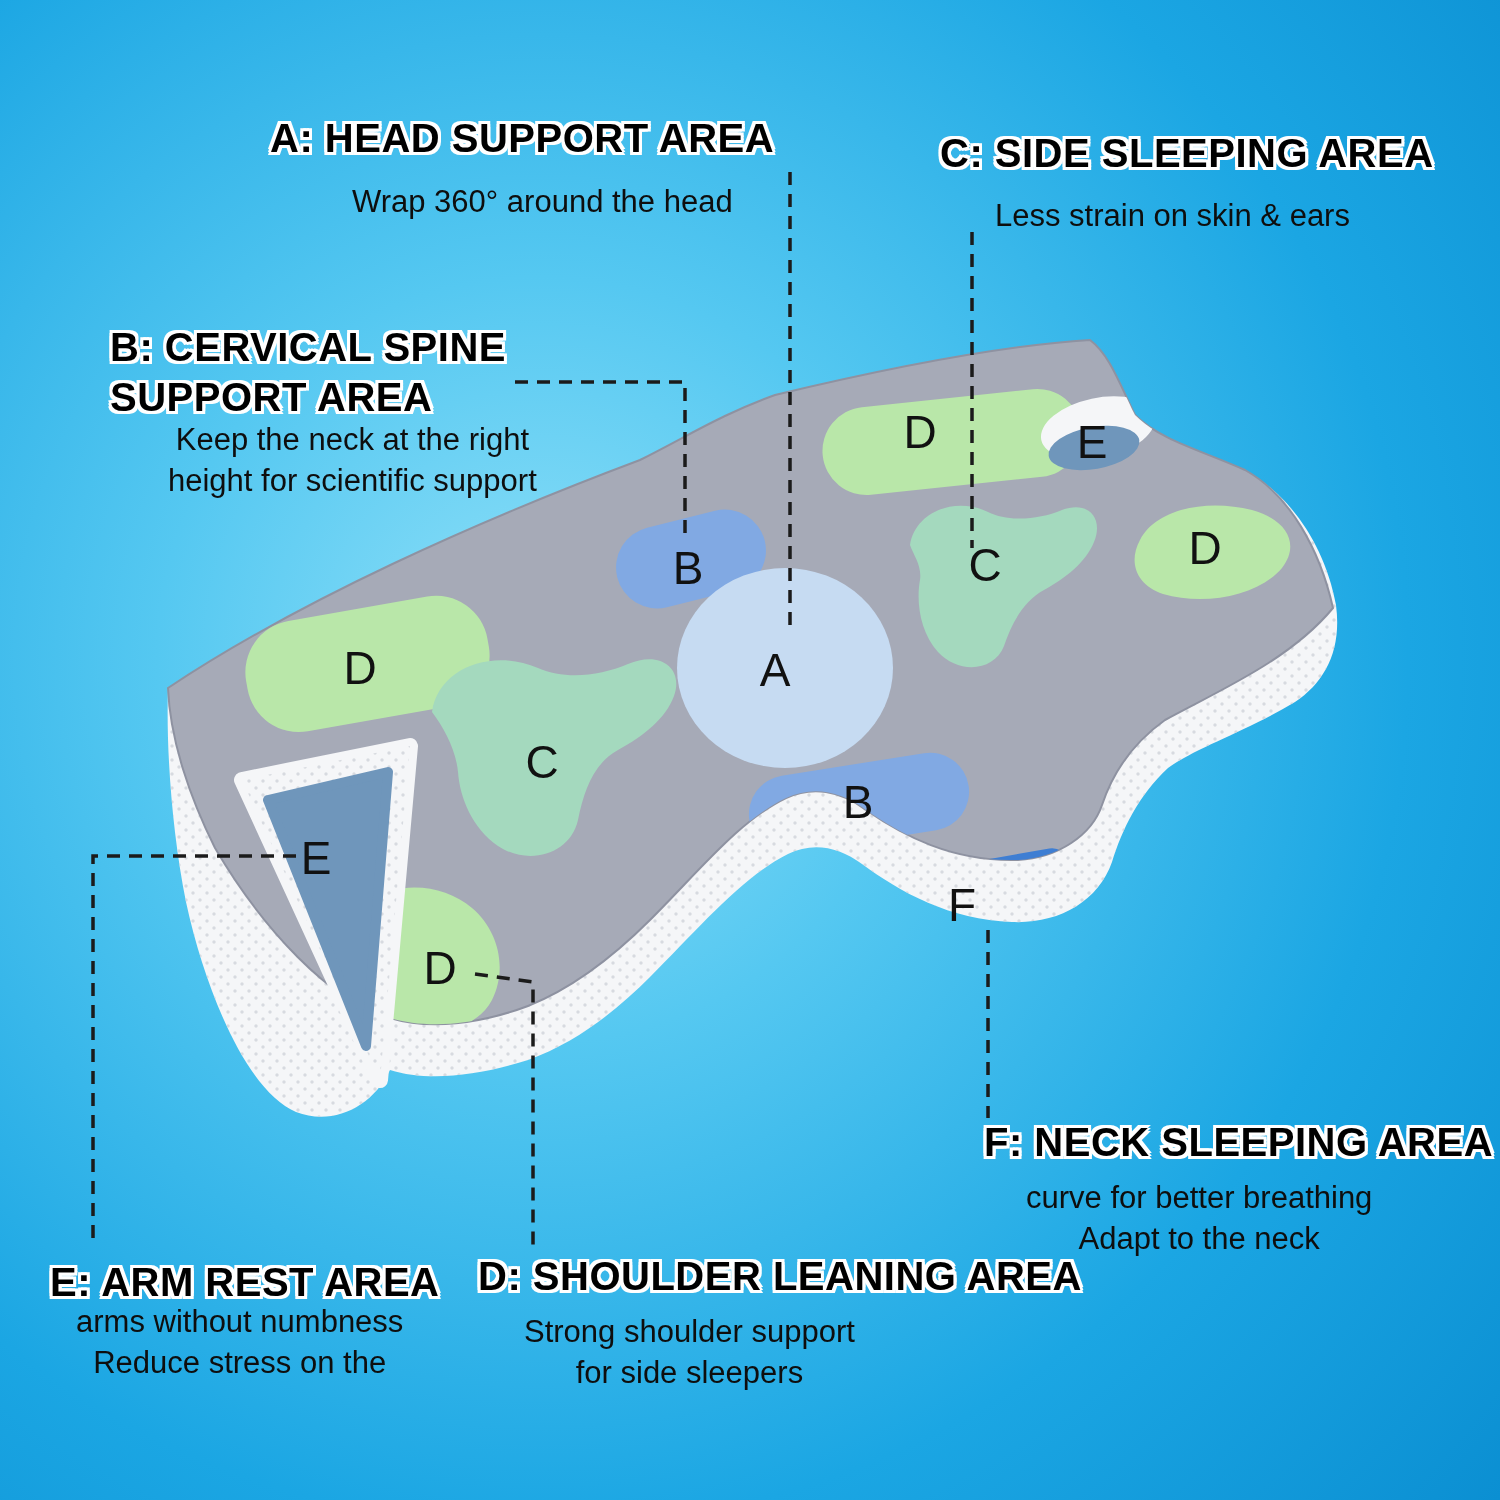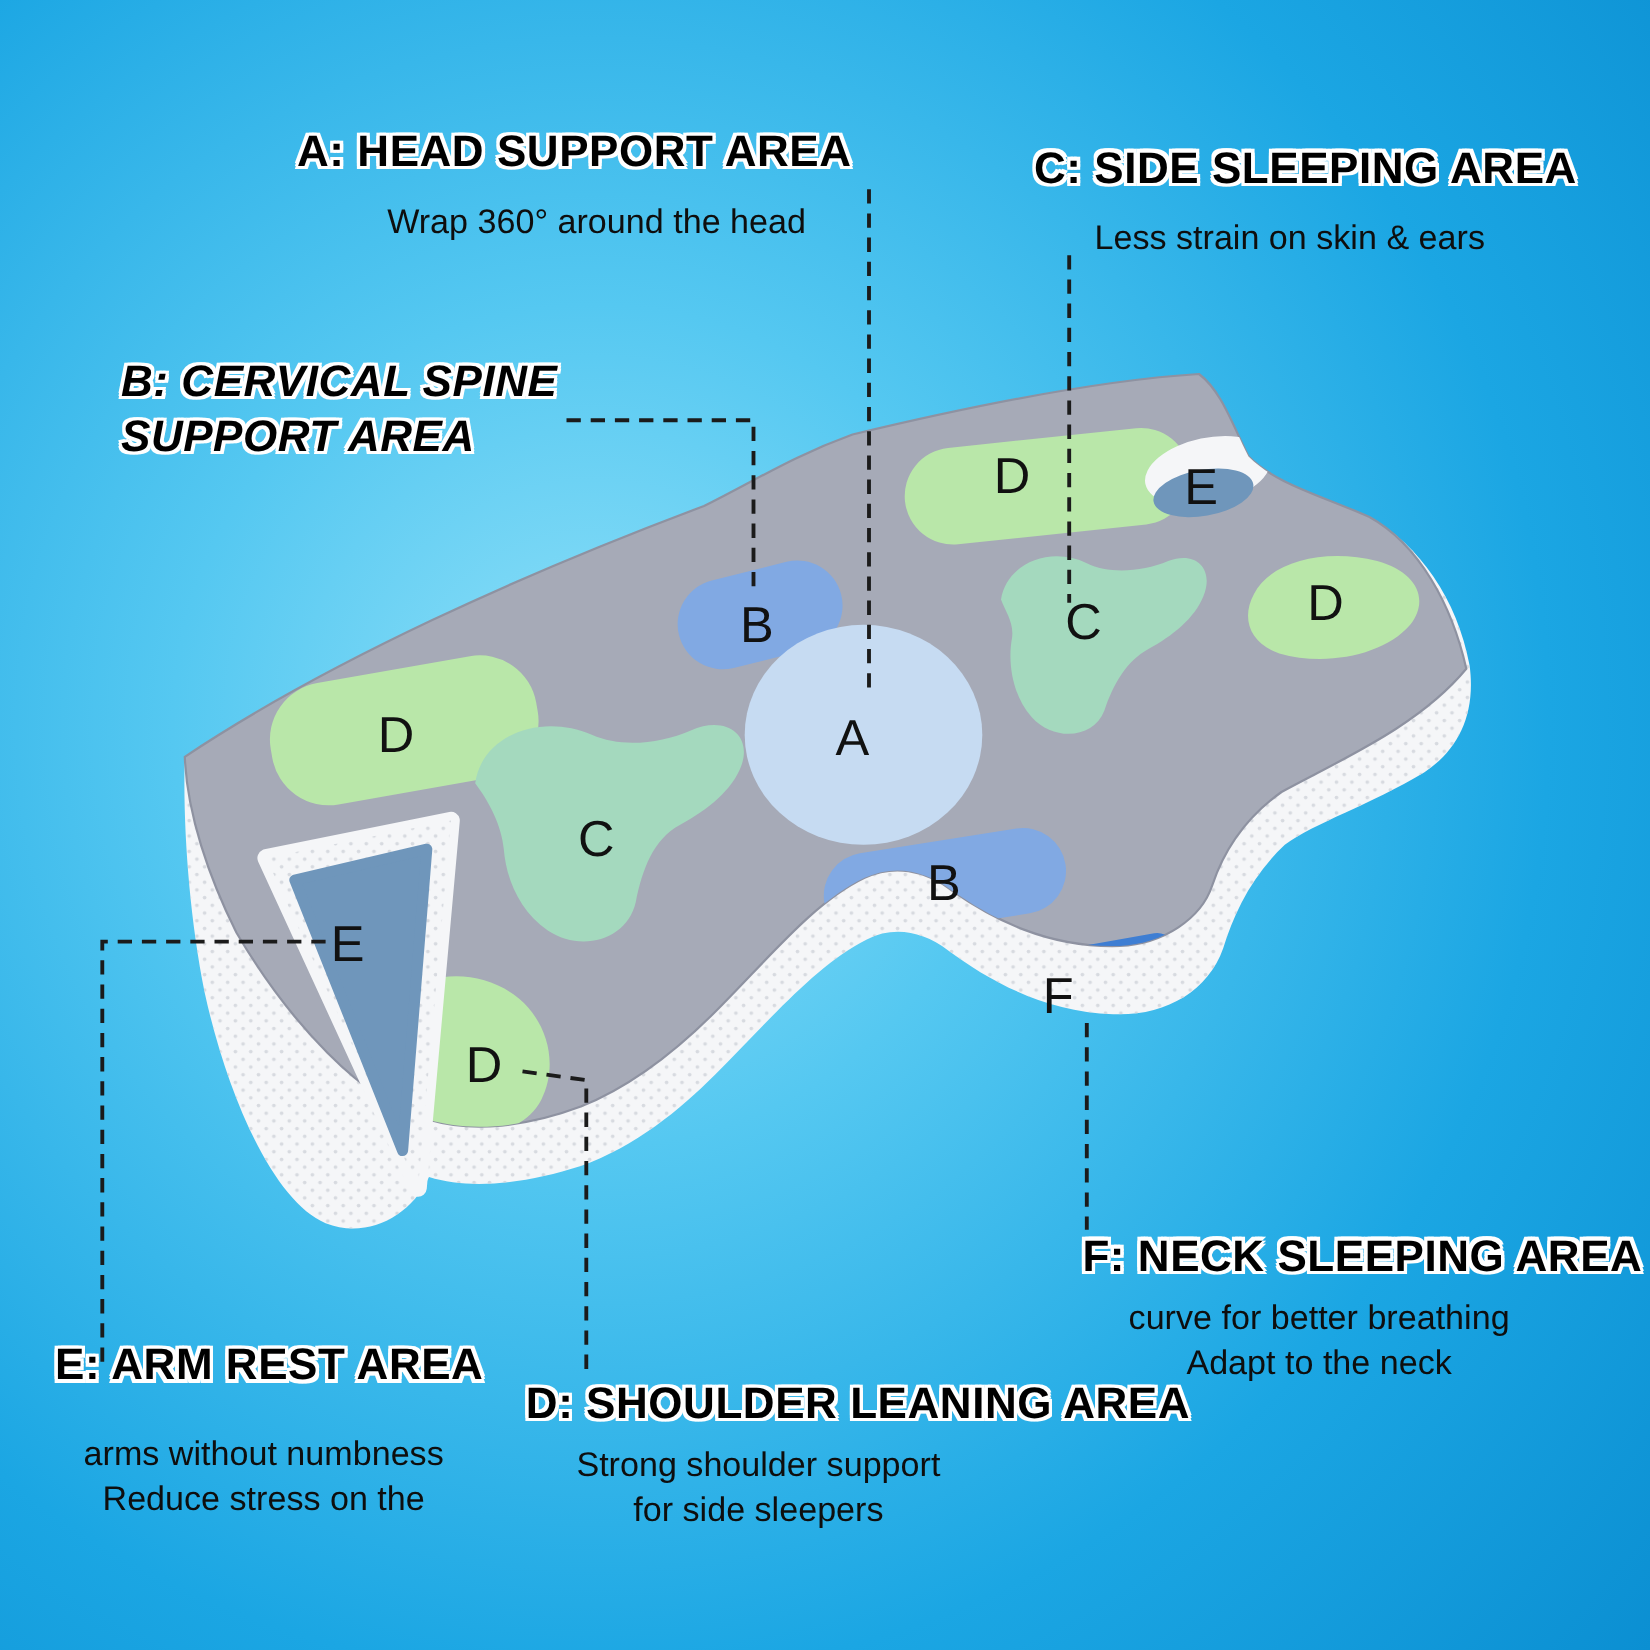--- a/index.html
+++ b/index.html
@@ -80,26 +80,30 @@
   <div class="h center" style="left:270px;top:116px;width:540px;">A: HEAD SUPPORT AREA</div>
   <div class="d" style="left:352px;top:182px;">
     <div>Wrap 360° around the head</div>
   </div>
 
   <div class="h center" style="left:940px;top:131px;width:500px;">C: SIDE SLEEPING AREA</div>
   <div class="d" style="left:995px;top:196px;">
     <div>Less strain on skin &amp; ears</div>
   </div>
 
-  <div class="h center" style="left:110px;top:322px;width:420px;line-height:1.25;font-style:italic;">
+  <div class="h center" style="left:110px;top:322px;width:420px;line-height:1.25;">
     <div>B: CERVICAL SPINE</div>
     <div>SUPPORT AREA</div>
   </div>
+  <div class="d" style="left:168px;top:420px;">
+    <div>Keep the neck at the right</div>
+    <div>height for scientific support</div>
+  </div>
 
-  <div class="h" style="left:28px;top:1219px;padding-left:22px;">E: ARM REST AREA</div>
+  <div class="h" style="left:28px;top:1260px;padding-left:22px;">E: ARM REST AREA</div>
   <div class="d" style="left:76px;top:1302px;">
     <div>arms without numbness</div>
     <div>Reduce stress on the</div>
   </div>
 
   <div class="h" style="left:478px;top:1254px;">D: SHOULDER LEANING AREA</div>
   <div class="d" style="left:524px;top:1312px;">
     <div>Strong shoulder support</div>
     <div>for side sleepers</div>
   </div>

